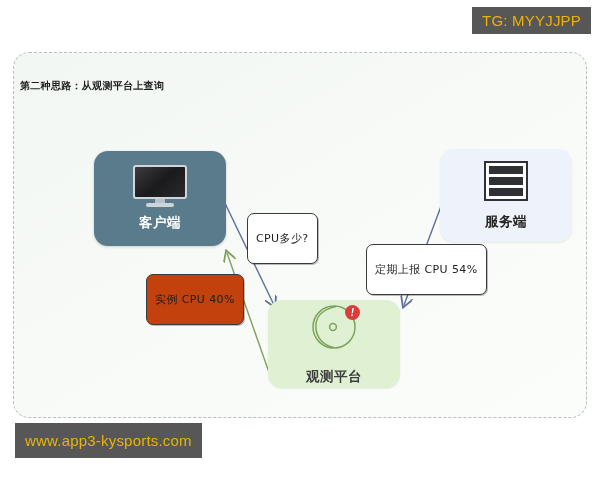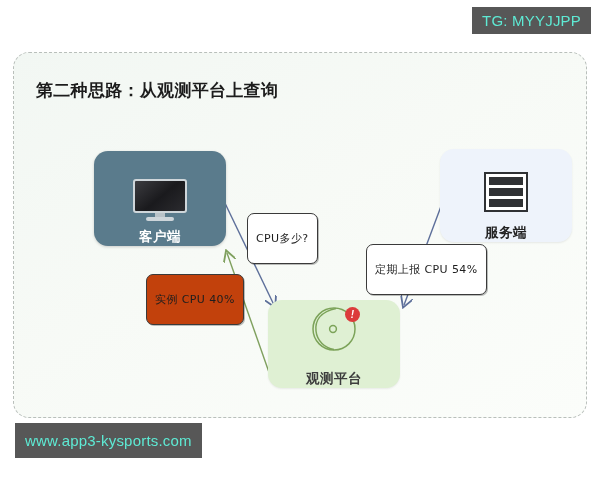--- a/index.html
+++ b/index.html
@@ -12,21 +12,21 @@
     height: 480px;
     position: relative;
     overflow: hidden;
     font-family: "Liberation Sans", "DejaVu Sans", sans-serif;
   }
 
   
   .watermark {
     position: absolute;
     background: #575757;
-    color: #5eead4;
+    color: #eab308;
     font-size: 15px;
     letter-spacing: 0.2px;
     display: flex;
     align-items: center;
     padding: 0 10px;
     white-space: nowrap;
   }
   #tg-watermark {
     top: 7px;
     right: 9px;
@@ -47,23 +47,23 @@
     width: 574px;
     height: 366px;
     box-sizing: border-box;
     border: 1.5px dashed #b9bfbb;
     border-radius: 16px;
     background: linear-gradient(150deg, #f2f7f3 0%, #f7faf6 45%, #fbfdfa 100%);
   }
 
   #panel-title {
     position: absolute;
-    left: 22px;
+    left: 6px;
     top: 26px;
-    font-size: 17px;
+    font-size: 10px;
     font-weight: 700;
     color: #1c1c1c;
     letter-spacing: 0.3px;
     white-space: nowrap;
   }
 
   
   #connector-layer {
     position: absolute;
     left: 0;
@@ -74,21 +74,21 @@
   }
 
   
   .node {
     position: absolute;
     box-sizing: border-box;
     border-radius: 14px;
     display: flex;
     flex-direction: column;
     align-items: center;
-    justify-content: flex-end;
+    justify-content: center;
   }
   .node-label {
     font-size: 13.5px;
     font-weight: 700;
     letter-spacing: 0.5px;
   }
 
   #node-client {
     left: 94px;
     top: 151px;

